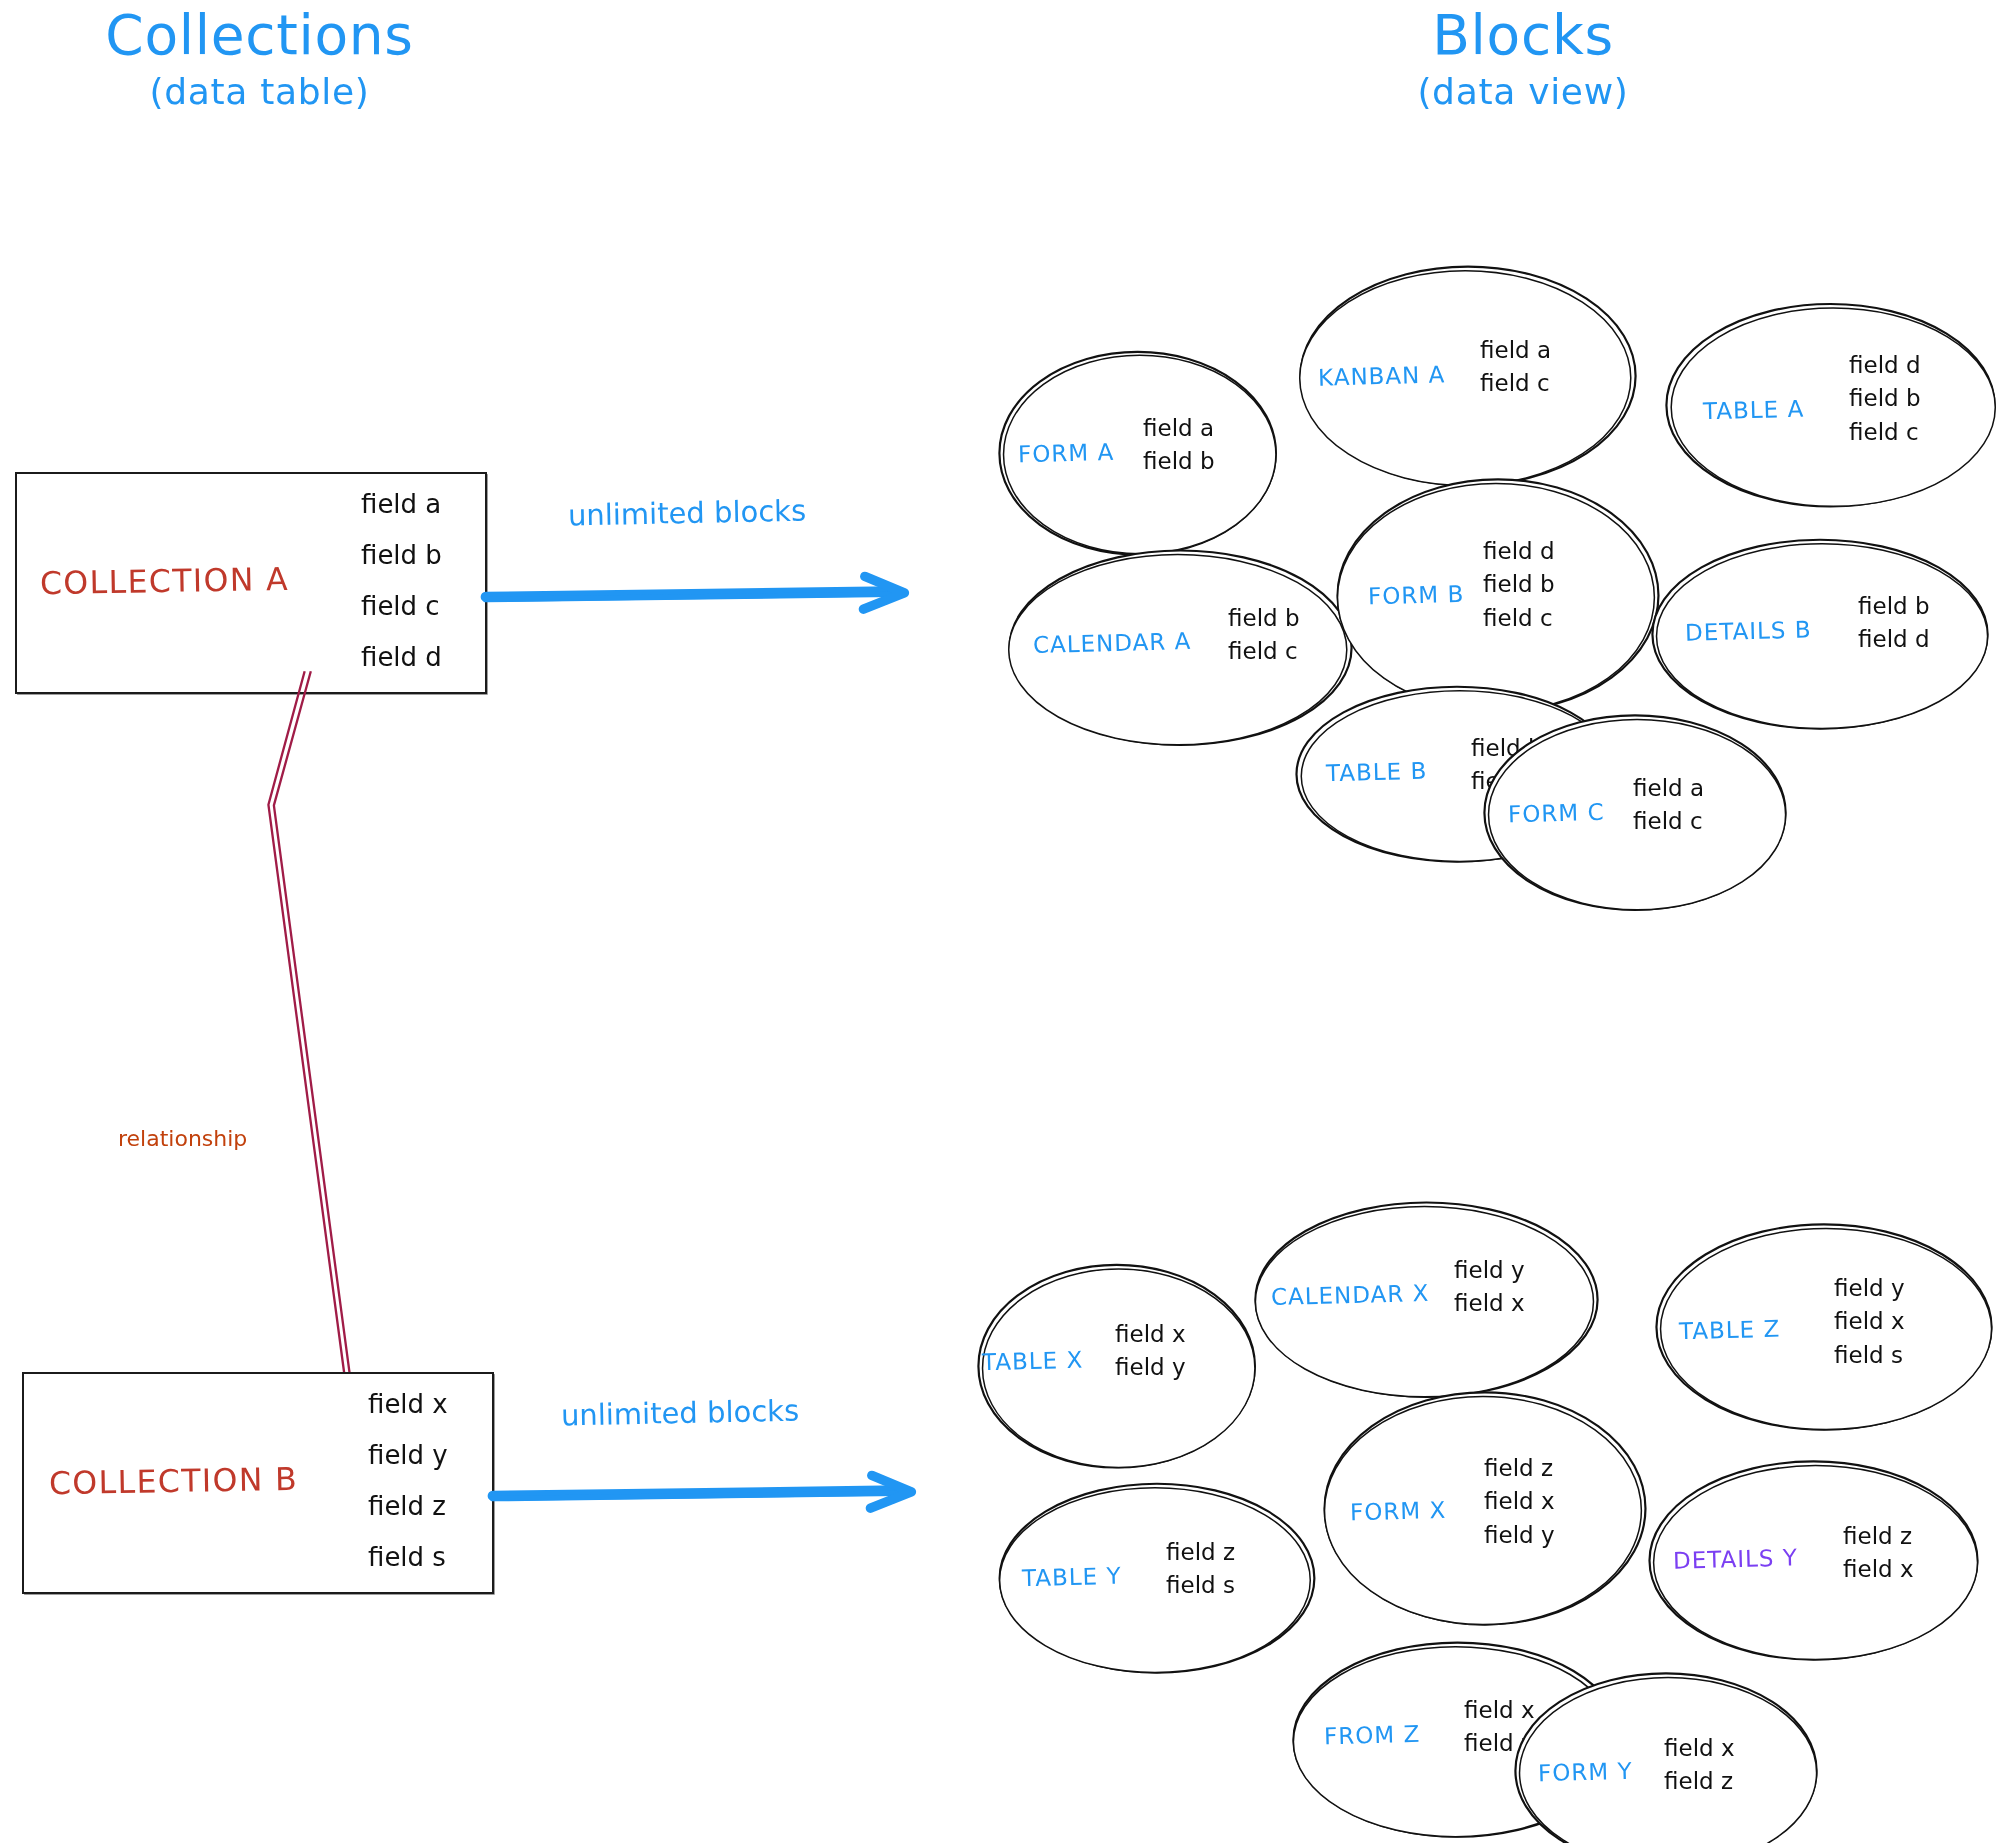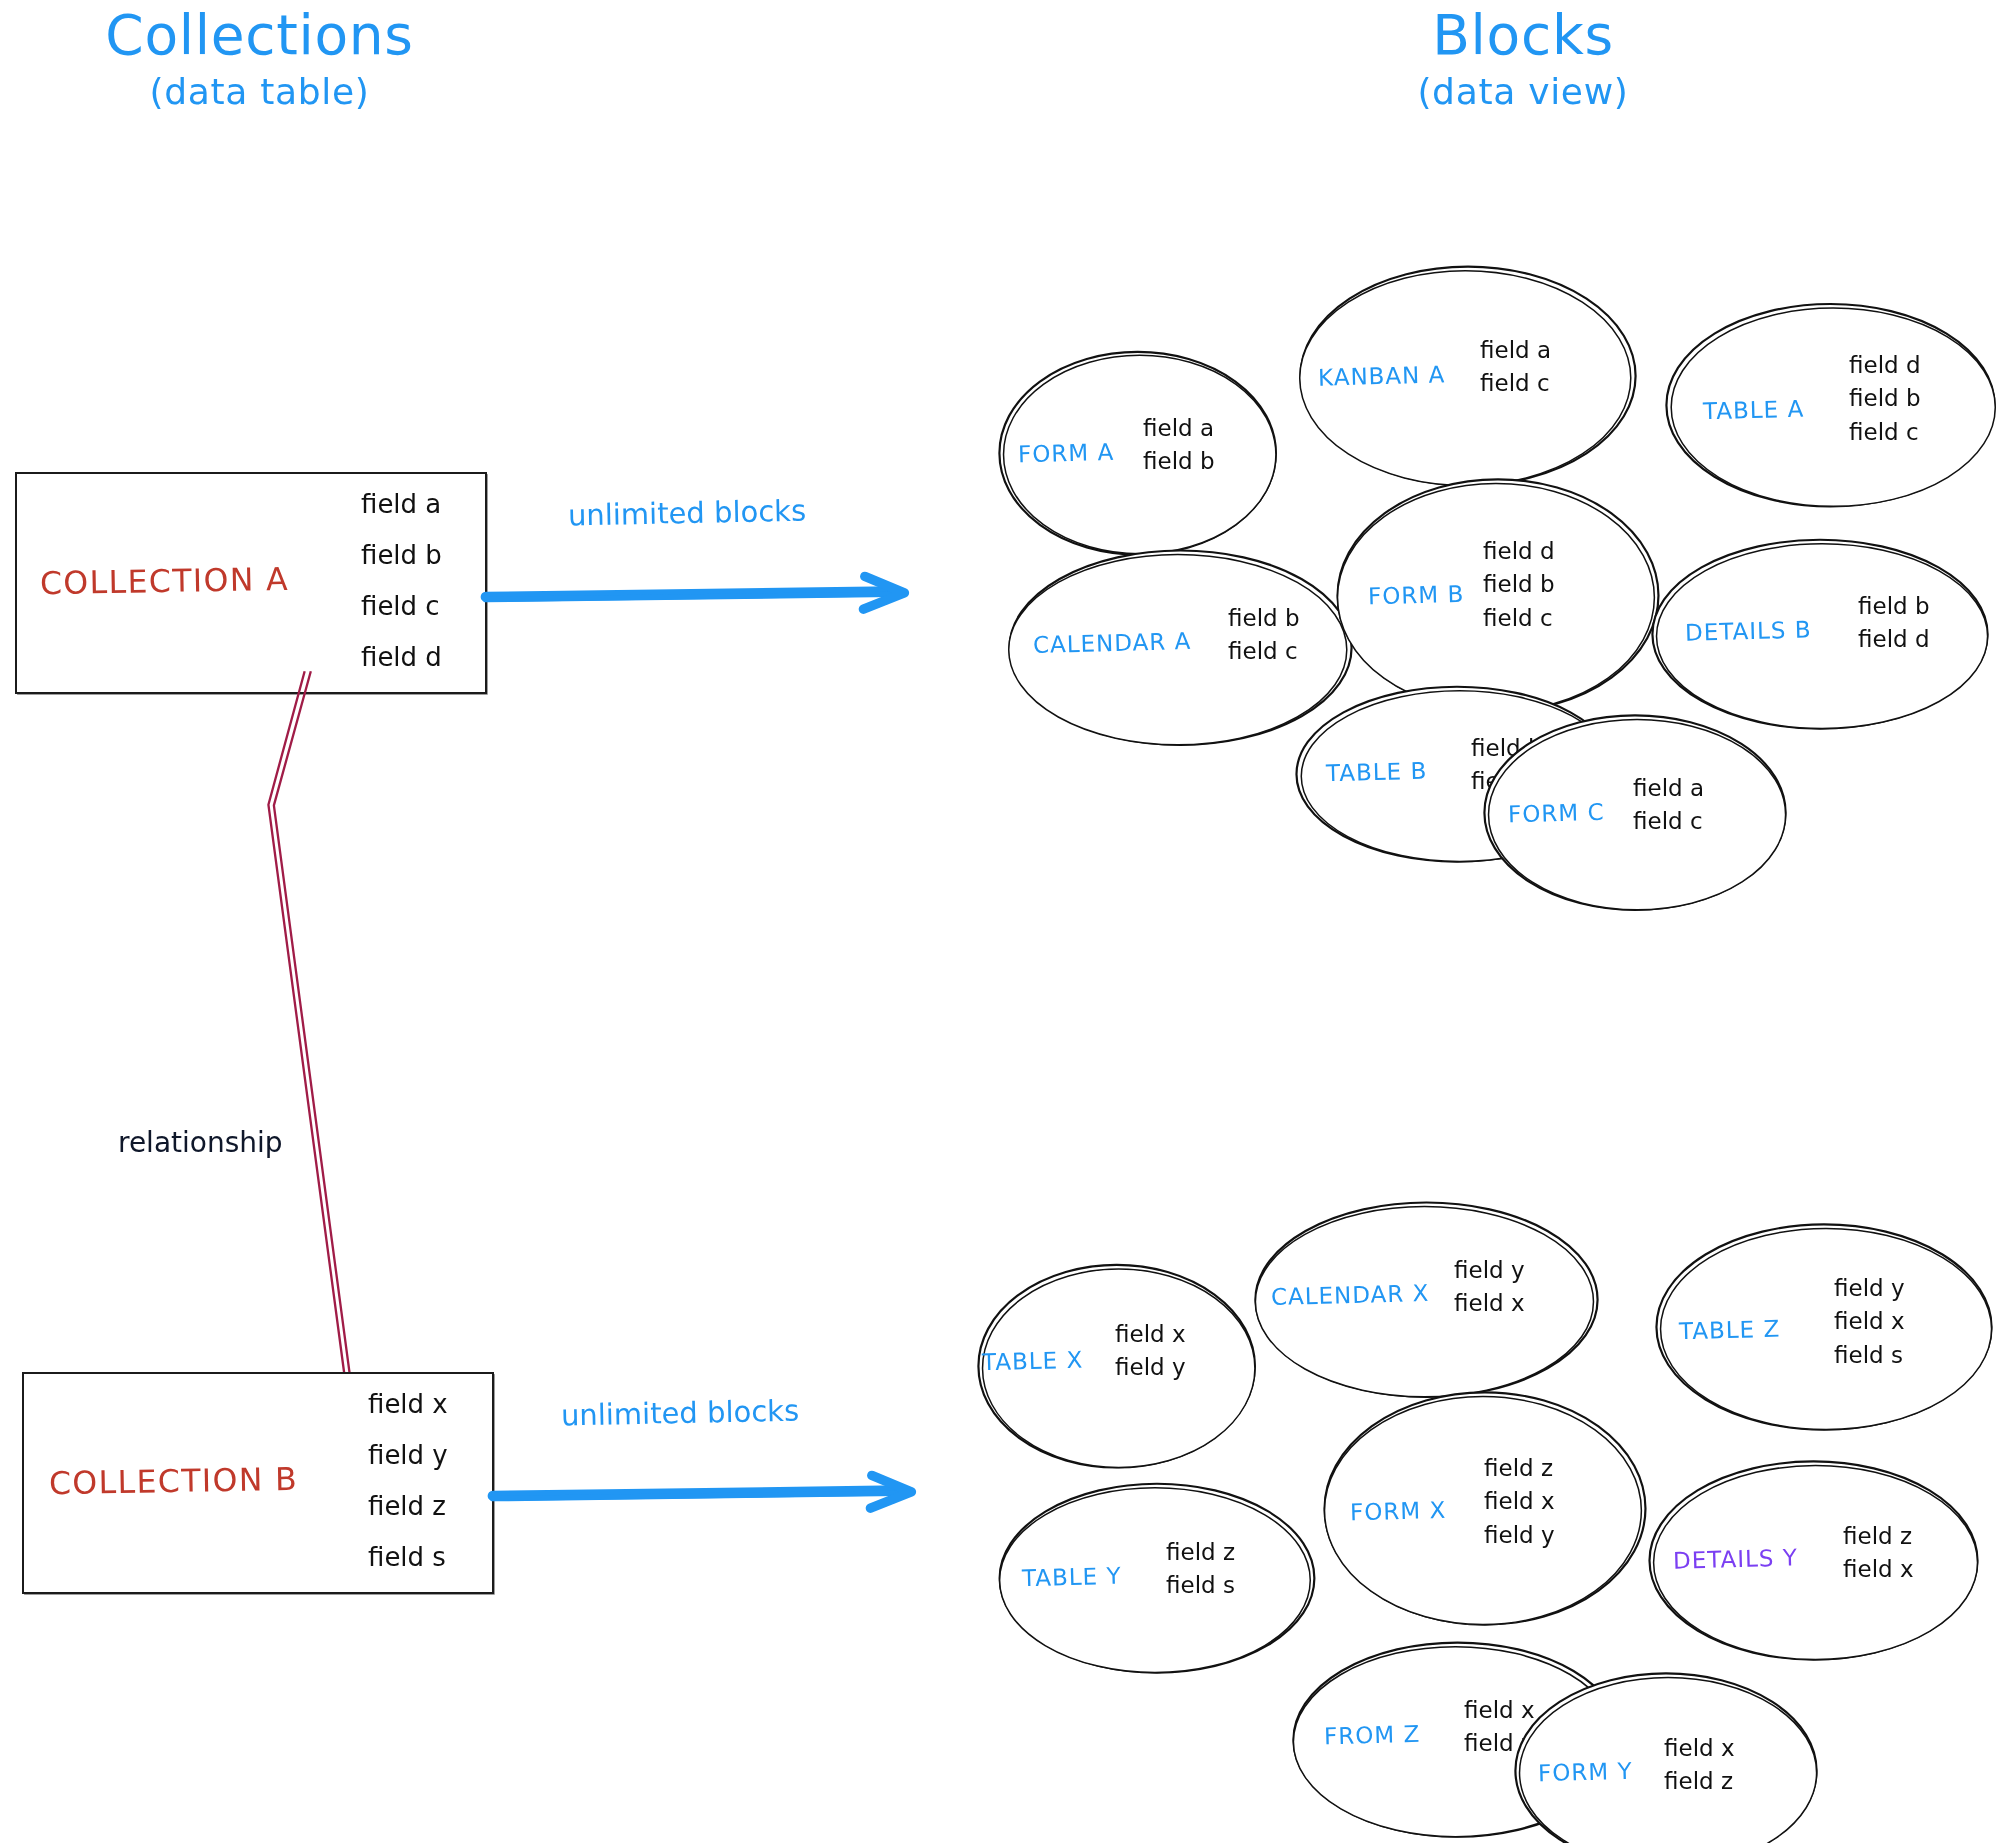--- a/index.html
+++ b/index.html
@@ -73,22 +73,22 @@
     position: absolute;
     color: #2196f3;
     font-size: 29px;
     white-space: nowrap;
     transform: rotate(-1.2deg);
   }
 
   
   .rel-label {
     position: absolute;
-    color: #0f172a;
-    font-size: 28px;
+    color: #c2410c;
+    font-size: 22px;
     white-space: nowrap;
   }
 
   
   .block {
     position: absolute;
     box-sizing: border-box;
   }
   .block .ell {
     position: absolute;

